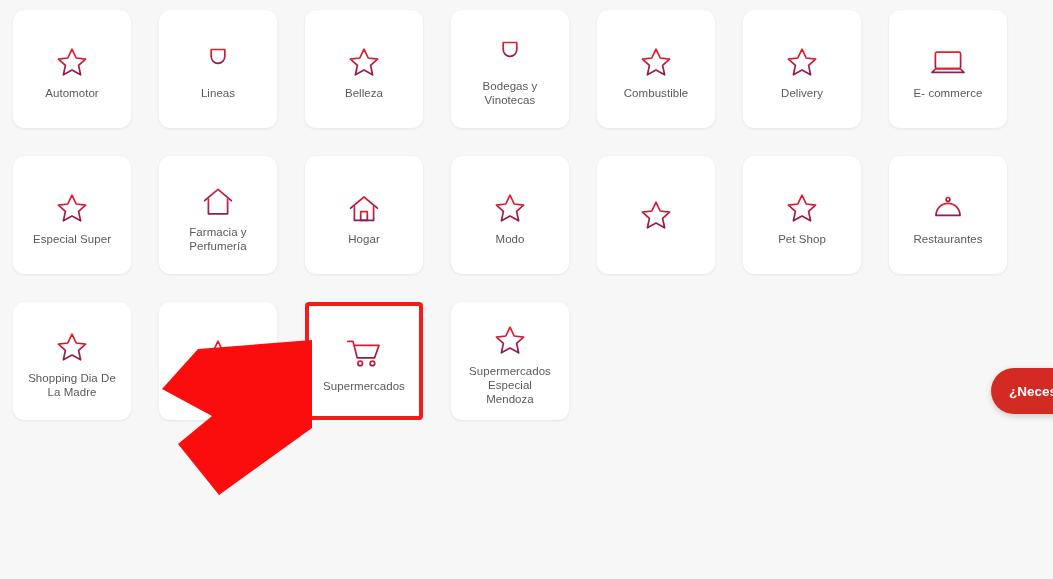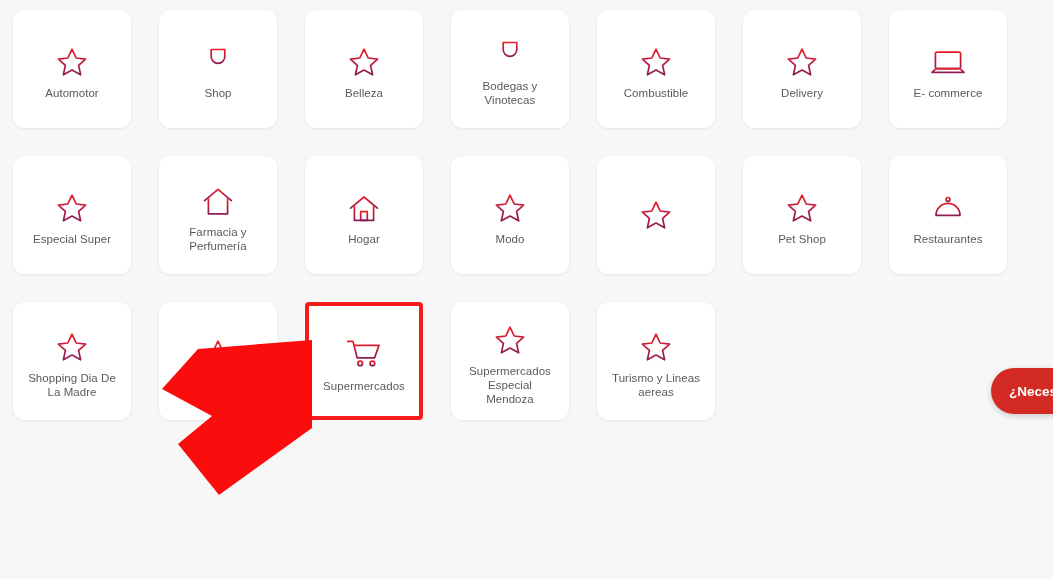--- a/index.html
+++ b/index.html
@@ -129,21 +129,21 @@
               <stop offset="100%" stop-color="#8c1d55"></stop>
             </linearGradient>
           </defs>
           <g fill="none" stroke="url(#g1)" stroke-width="1.7" stroke-linecap="round" stroke-linejoin="round">
             <path d="M7.2 3.5 H20.8 V10.5 a6.8 6.8 0 0 1 -13.6 0 Z"></path>
             <line x1="14" y1="17.3" x2="14" y2="28"></line>
             <line x1="8.6" y1="28.6" x2="19.4" y2="28.6"></line>
           </g>
         </svg>
       </div>
-      <div class="tile-label">Shop</div>
+      <div class="tile-label">Lineas</div>
     </div>
     <div class="tile">
       <div class="tile-icon">
         <svg width="34" height="32" viewBox="0 0 34 32">
           <defs>
             <linearGradient id="g2" x1="0" y1="0" x2="0" y2="1">
               <stop offset="0%" stop-color="#ed1c24"></stop>
               <stop offset="100%" stop-color="#8c1d55"></stop>
             </linearGradient>
           </defs>
@@ -406,37 +406,20 @@
           </defs>
           <g fill="none" stroke="url(#g22)" stroke-width="1.7" stroke-linecap="round" stroke-linejoin="round">
             <path d="M17 3.2 L21.2 12 L30.6 13.1 L23.6 19.4 L25.6 28.8 L17 24.1 L8.4 28.8 L10.4 19.4 L3.4 13.1 L12.8 12 Z"></path>
           </g>
         </svg>
       </div>
       <div class="tile-label">Supermercados
 Especial
 Mendoza</div>
     </div>
-    <div class="tile">
-      <div class="tile-icon">
-        <svg width="34" height="32" viewBox="0 0 34 32">
-          <defs>
-            <linearGradient id="g23" x1="0" y1="0" x2="0" y2="1">
-              <stop offset="0%" stop-color="#ed1c24"></stop>
-              <stop offset="100%" stop-color="#8c1d55"></stop>
-            </linearGradient>
-          </defs>
-          <g fill="none" stroke="url(#g23)" stroke-width="1.7" stroke-linecap="round" stroke-linejoin="round">
-            <path d="M17 3.2 L21.2 12 L30.6 13.1 L23.6 19.4 L25.6 28.8 L17 24.1 L8.4 28.8 L10.4 19.4 L3.4 13.1 L12.8 12 Z"></path>
-          </g>
-        </svg>
-      </div>
-      <div class="tile-label">Turismo y Lineas
-aereas</div>
-    </div>
   </div>
 
 <div id="annotation-arrow">
   <svg width="186" height="155" viewBox="0 0 186 155">
     <polygon points="186,0 186,88 93,155 52,104 86,76 36,49 72,9" fill="#fb0d0d"></polygon>
   </svg>
 </div>
 
 <div id="chat-widget">
   <span class="chat-text">¿Necesit</span>

